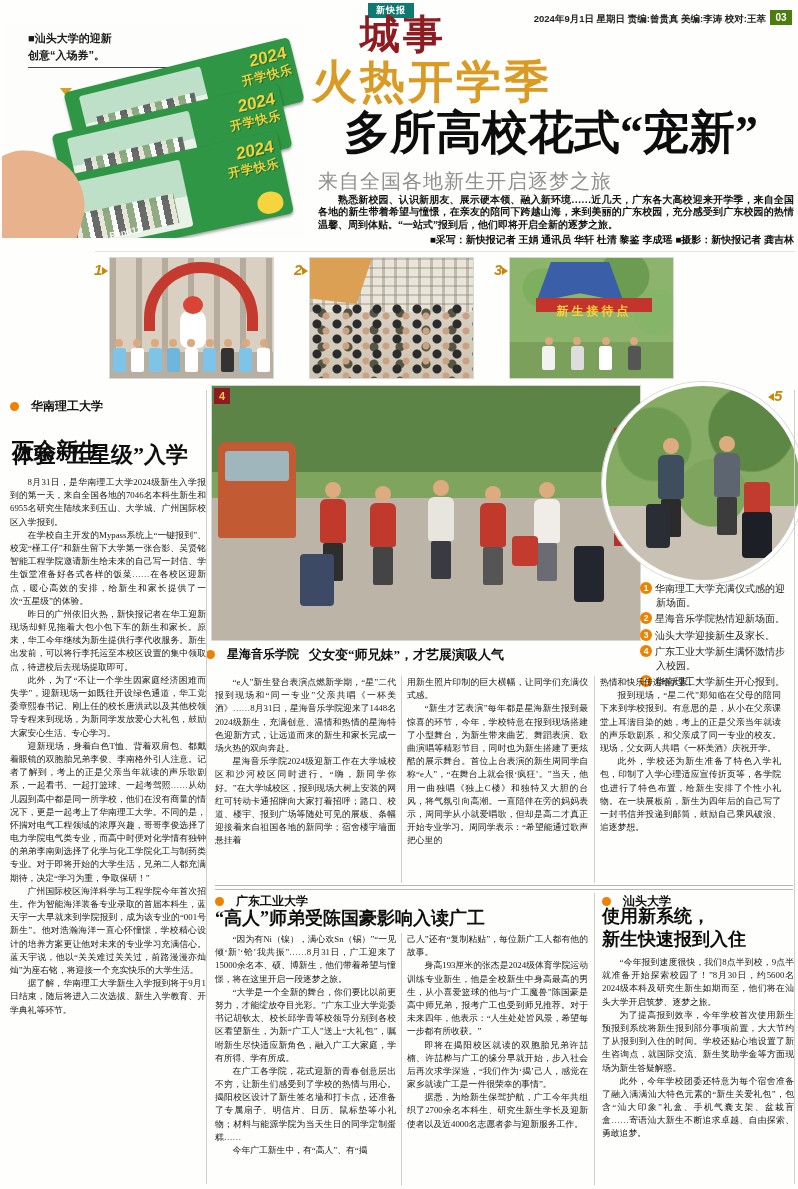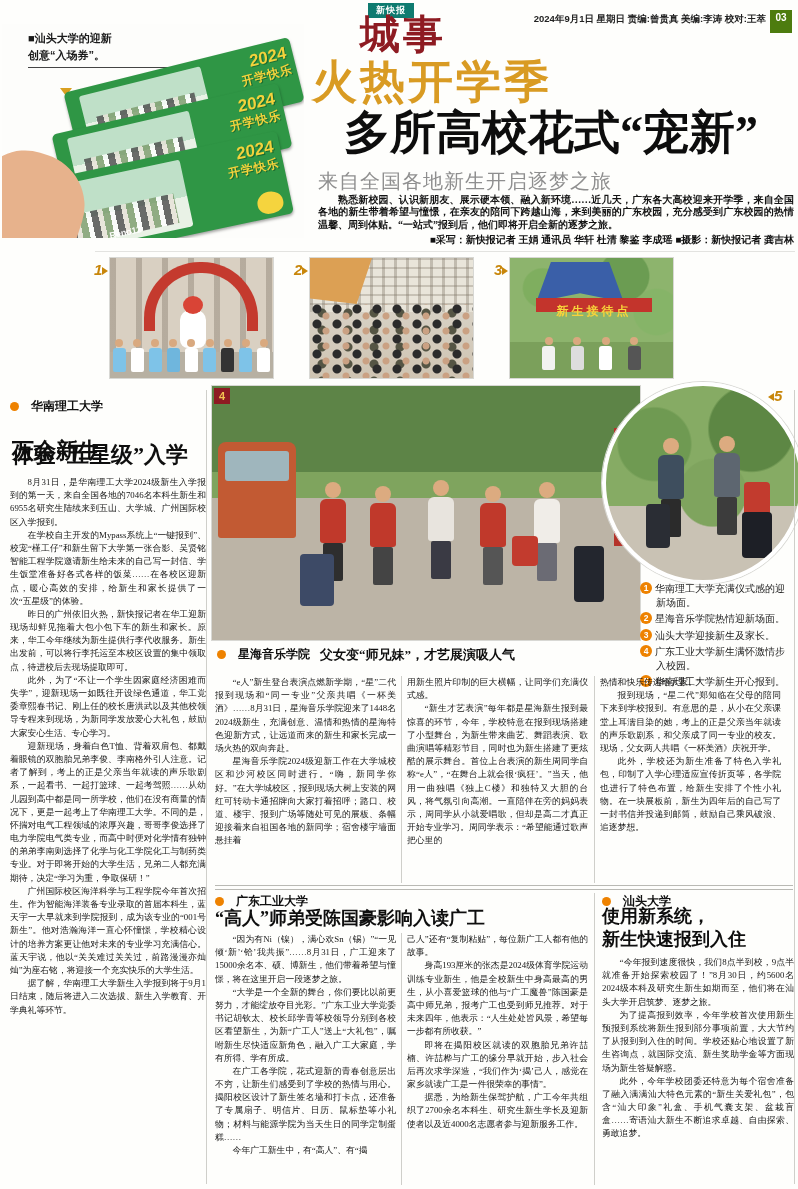--- a/index.html
+++ b/index.html
@@ -5,21 +5,21 @@
   html,body{margin:0;padding:0;background:#e9e9e6;}
   .page{position:relative;width:798px;height:1189px;background:#fefefc;margin:0 auto;
         font-family:"Liberation Serif","DejaVu Serif",serif;color:#1a1a1a;overflow:hidden;}
   .abs{position:absolute;}
 
   
   .brand-box{left:368px;top:3px;width:46px;height:15px;background:#0f7b70;color:#fff;
              font:bold 9px/15px "Liberation Sans",sans-serif;text-align:center;letter-spacing:1px;}
   .section-title{left:360px;top:15px;font-weight:900;font-size:40px;color:#8e1b22;letter-spacing:3px;line-height:1;}
   .dateline{right:32px;top:13px;font:bold 9.5px "Liberation Sans",sans-serif;color:#222;}
-  .pagenum{right:6px;top:10px;width:22px;height:23px;background:#4d7c0f;color:#fff;
+  .pagenum{right:6px;top:10px;width:22px;height:15px;background:#4d7c0f;color:#fff;
            font:bold 10px/15px "Liberation Sans",sans-serif;text-align:center;}
 
   
   .tickets-photo{left:2px;top:24px;width:302px;height:214px;background:#fdfdfb;overflow:hidden;}
   .tp-caption{position:absolute;left:26px;top:6px;width:150px;font:bold 11px/1.5 "Liberation Sans",sans-serif;
               border-bottom:1px solid #444;padding-bottom:4px;}
   .tp-tri{position:absolute;left:58px;top:64px;width:0;height:0;border-left:6px solid transparent;
           border-right:6px solid transparent;border-top:8px solid #d9a020;}
   .hand{position:absolute;left:-28px;top:128px;width:110px;height:110px;background:#e7b28c;
         border-radius:48% 52% 40% 60%;transform:rotate(18deg);}
@@ -132,21 +132,21 @@
   .art-title{font-weight:900;color:#0e0e0e;}
   .bodytext{font-size:8.8px;line-height:1.5;text-align:justify;color:#161616;overflow:hidden;}
   .bodytext p{margin:0;text-indent:2em;}
   .bodytext p.cont{text-indent:0;}
 
   .scut-tag{left:10px;top:398px;}
   .scut-t1{left:12px;top:414px;font-size:22px;line-height:1.15;margin-top:24px;}
   .scut-t2{left:12px;top:442px;font-size:22px;line-height:1.15;}
   .scut-body{left:10px;top:476px;width:196px;height:708px;}
 
-  .xh-head{left:217px;top:646px;width:560px;display:flex;align-items:baseline;gap:10px;}
+  .xh-head{left:206px;top:646px;width:560px;display:flex;align-items:baseline;gap:10px;}
   .xh-title{font-size:13px;white-space:nowrap;}
   .xh-col1{left:215px;top:676px;width:181px;height:207px;}
   .xh-col2{left:407px;top:676px;width:181px;height:207px;}
   .xh-col3{left:600px;top:676px;width:181px;height:207px;}
   .mid-rule{left:215px;top:885px;width:578px;height:3px;border-top:1px solid #b9b9b4;border-bottom:1px solid #b9b9b4;}
 
   .gd-tag{left:215px;top:893px;}
   .gd-title{left:215px;top:906px;font-size:18px;}
   .gd-col1{left:215px;top:933px;width:181px;height:252px;}
   .gd-col2{left:407px;top:933px;width:181px;height:252px;}

